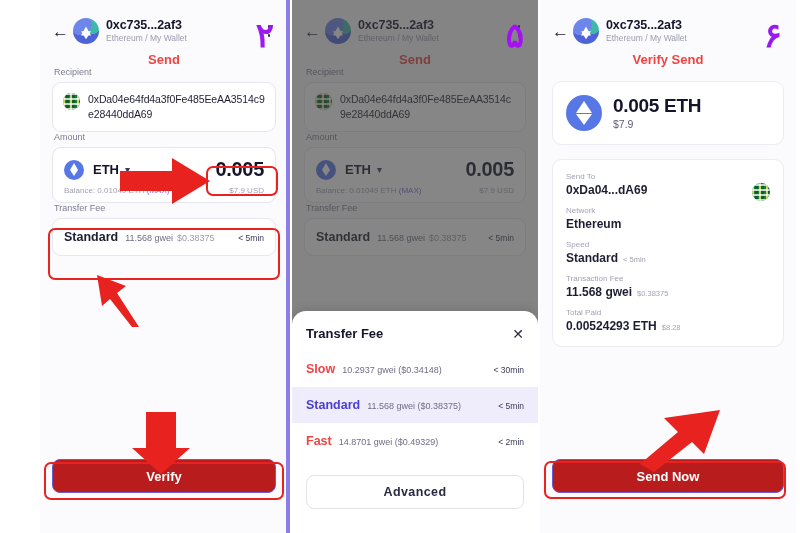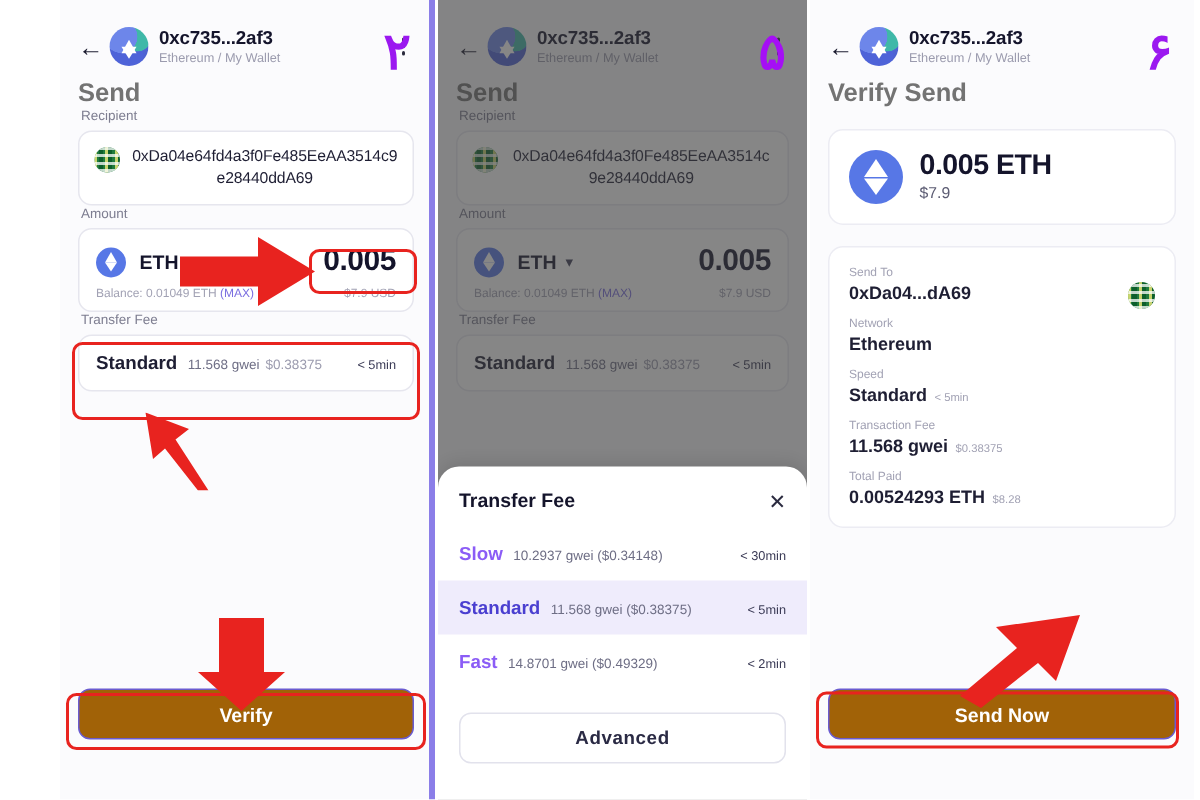--- a/index.html
+++ b/index.html
@@ -40,33 +40,33 @@
                        border-bottom:9px solid #ffffff; }
   .wavatar .ethglyph2{ position:absolute; left:50%; top:54%; transform:translate(-50%,-10%);
                        width:0; height:0; border-left:5px solid transparent; border-right:5px solid transparent;
                        border-top:8px solid #ffffff; }
   .hdrtxt { flex:1; line-height:1.15; }
   .hdraddr { font-size:12.5px; font-weight:bold; color:#14142b; letter-spacing:-0.1px; }
   .hdrsub { font-size:8.5px; color:#9b9bae; margin-top:1px; }
   .kebab { width:14px; text-align:center; color:#2a2a3d; font-size:14px; letter-spacing:0; line-height:0.6; }
   .kebab span { display:block; width:2.5px; height:2.5px; border-radius:50%; background:#2a2a3d; margin:2px auto; }
 
-  .screentitle { font-size:17px; font-weight:bold; color:#737373; margin-top:8px; }
+  .screentitle { text-align:center; font-size:13px; font-weight:bold; color:#ef4444; margin-top:8px; }
 
   
   .pnum { position:absolute; right:14px; top:18px; font-size:34px; font-weight:bold;
           color:#9b18f0; line-height:1; z-index:40; }
   #panel2 .pnum { color:#a50ff5; }
 
   
   .flabel { font-size:9px; color:#7d7d90; margin:0 0 5px 2px; }
   .sect { padding: 0 12px; }
   .card { background:#ffffff; border:1px solid #e6e6ee; border-radius:9px; }
 
-  .recipbox { padding:9px 10px; display:flex; gap:8px; align-items:flex-start;text-align:center; }
+  .recipbox { padding:9px 10px; display:flex; gap:8px; align-items:flex-start; }
   .blockie { width:17px; height:17px; border-radius:50%; flex:none; margin-top:1px;
              background:
                repeating-linear-gradient(90deg,#1f7a3d 0 3px,#0d5f2b 3px 6px),
                #146b33; position:relative; overflow:hidden; }
   .blockie::before{ content:""; position:absolute; inset:0;
              background: repeating-linear-gradient(0deg, rgba(255,255,255,.75) 0 2px, transparent 2px 5px),
                          repeating-linear-gradient(90deg, rgba(230,230,120,.85) 0 2px, transparent 2px 7px); }
   .recipaddr { font-size:10.5px; color:#1e1e33; line-height:1.45; word-break:break-all; letter-spacing:-0.1px; }
 
   .amountbox { padding:10px 11px 7px 11px; }
@@ -85,38 +85,38 @@
   .usdsub { margin-left:auto; font-size:8px; color:#a2a2b4; }
 
   .feerow { padding:11px 11px; display:flex; align-items:baseline; }
   .feename { font-size:12.5px; font-weight:bold; color:#1e1e33; }
   .feegwei { font-size:9px; color:#6e6e85; margin-left:7px; }
   .feeusd  { font-size:9px; color:#9b9bae; margin-left:4px; }
   .feetime { margin-left:auto; font-size:8.5px; color:#3a3a55; }
 
   
   .btnwrap { position:absolute; left:12px; right:12px; bottom:40px; z-index:20; }
-  .primarybtn { width:100%; height:34px; border-radius:8px; background:#a16207; border:1px solid #6a5bd0;
+  .primarybtn { width:100%; height:34px; border-radius:8px; background:#b91c1c; border:1px solid #6a5bd0;
                 color:#ffffff; font-size:13px; font-weight:bold; display:flex; align-items:center; justify-content:center; }
   .ghostbtn { width:100%; height:34px; border-radius:8px; background:#ffffff; border:1px solid #e2e2ec;
               color:#2a2a44; font-size:12.5px; font-weight:bold; display:flex; align-items:center; justify-content:center; letter-spacing:.4px; }
 
   
   .redbox { position:absolute; border:2.5px solid #e8231f; border-radius:7px; z-index:50; pointer-events:none; }
   .arrow { position:absolute; z-index:55; pointer-events:none; }
 
   
   .sheet { position:absolute; left:0; right:0; bottom:0; background:#ffffff;
            border-radius:14px 14px 0 0; z-index:40; box-shadow:0 -3px 10px rgba(0,0,0,.10); }
   .sheethdr { display:flex; align-items:center; padding:15px 14px 10px 14px; }
   .sheettitle { font-size:13px; font-weight:bold; color:#14142b; }
   .sheetclose { margin-left:auto; font-size:14px; color:#2b2b40; line-height:1; }
   .opt { display:flex; align-items:baseline; padding:11px 14px; }
   .opt.sel { background:#efecfc; }
-  .optname { font-size:12.5px; font-weight:bold; color:#8b5cf6; }
+  .optname { font-size:12.5px; font-weight:bold; color:#ef4444; }
   .opt.sel .optname { color:#4a3fd0; }
   .optdetail { font-size:9px; color:#6e6e85; margin-left:7px; }
   .opttime { margin-left:auto; font-size:8.5px; color:#3a3a55; }
   .sheetbtnwrap { padding:16px 14px 24px 14px; }
 
   
   .amtcard { margin:0 12px; background:#fff; border:1px solid #ececf3; border-radius:10px;
              padding:13px 13px; display:flex; align-items:center; gap:11px; }
   .bigcoin { width:36px; height:36px; border-radius:50%; background:#5777e6; position:relative; flex:none; }
   .bigcoin::before { content:""; position:absolute; left:50%; top:6px; transform:translateX(-50%);

